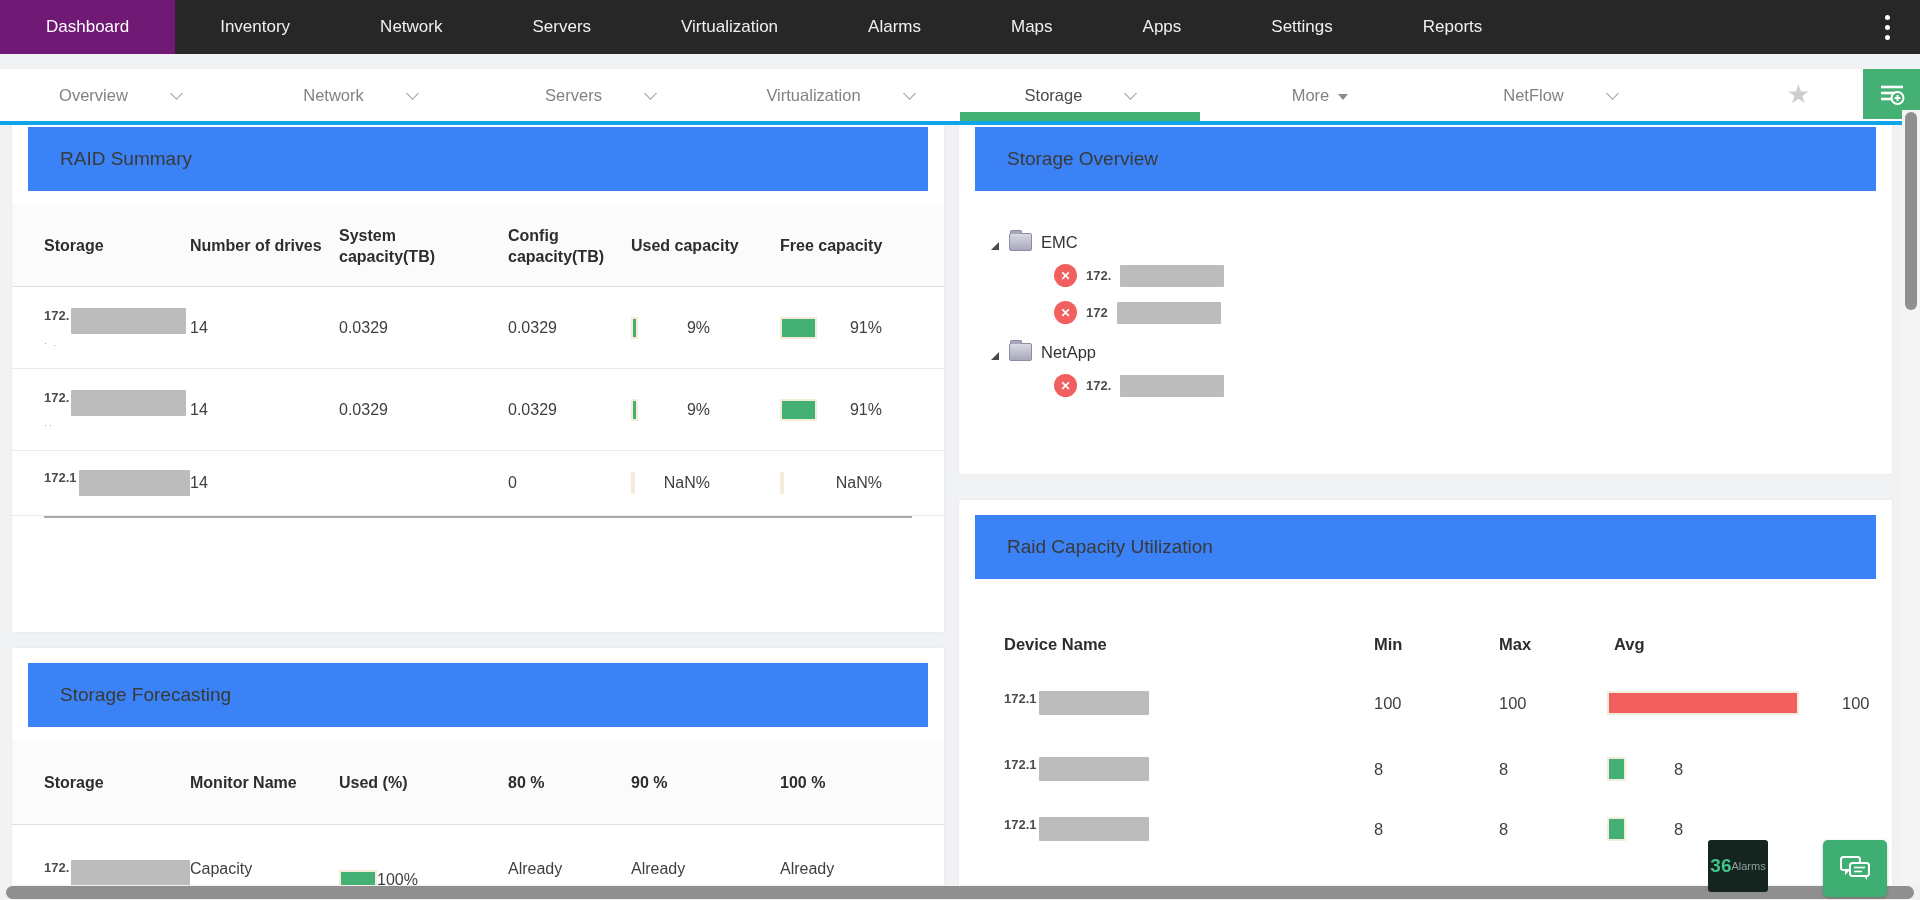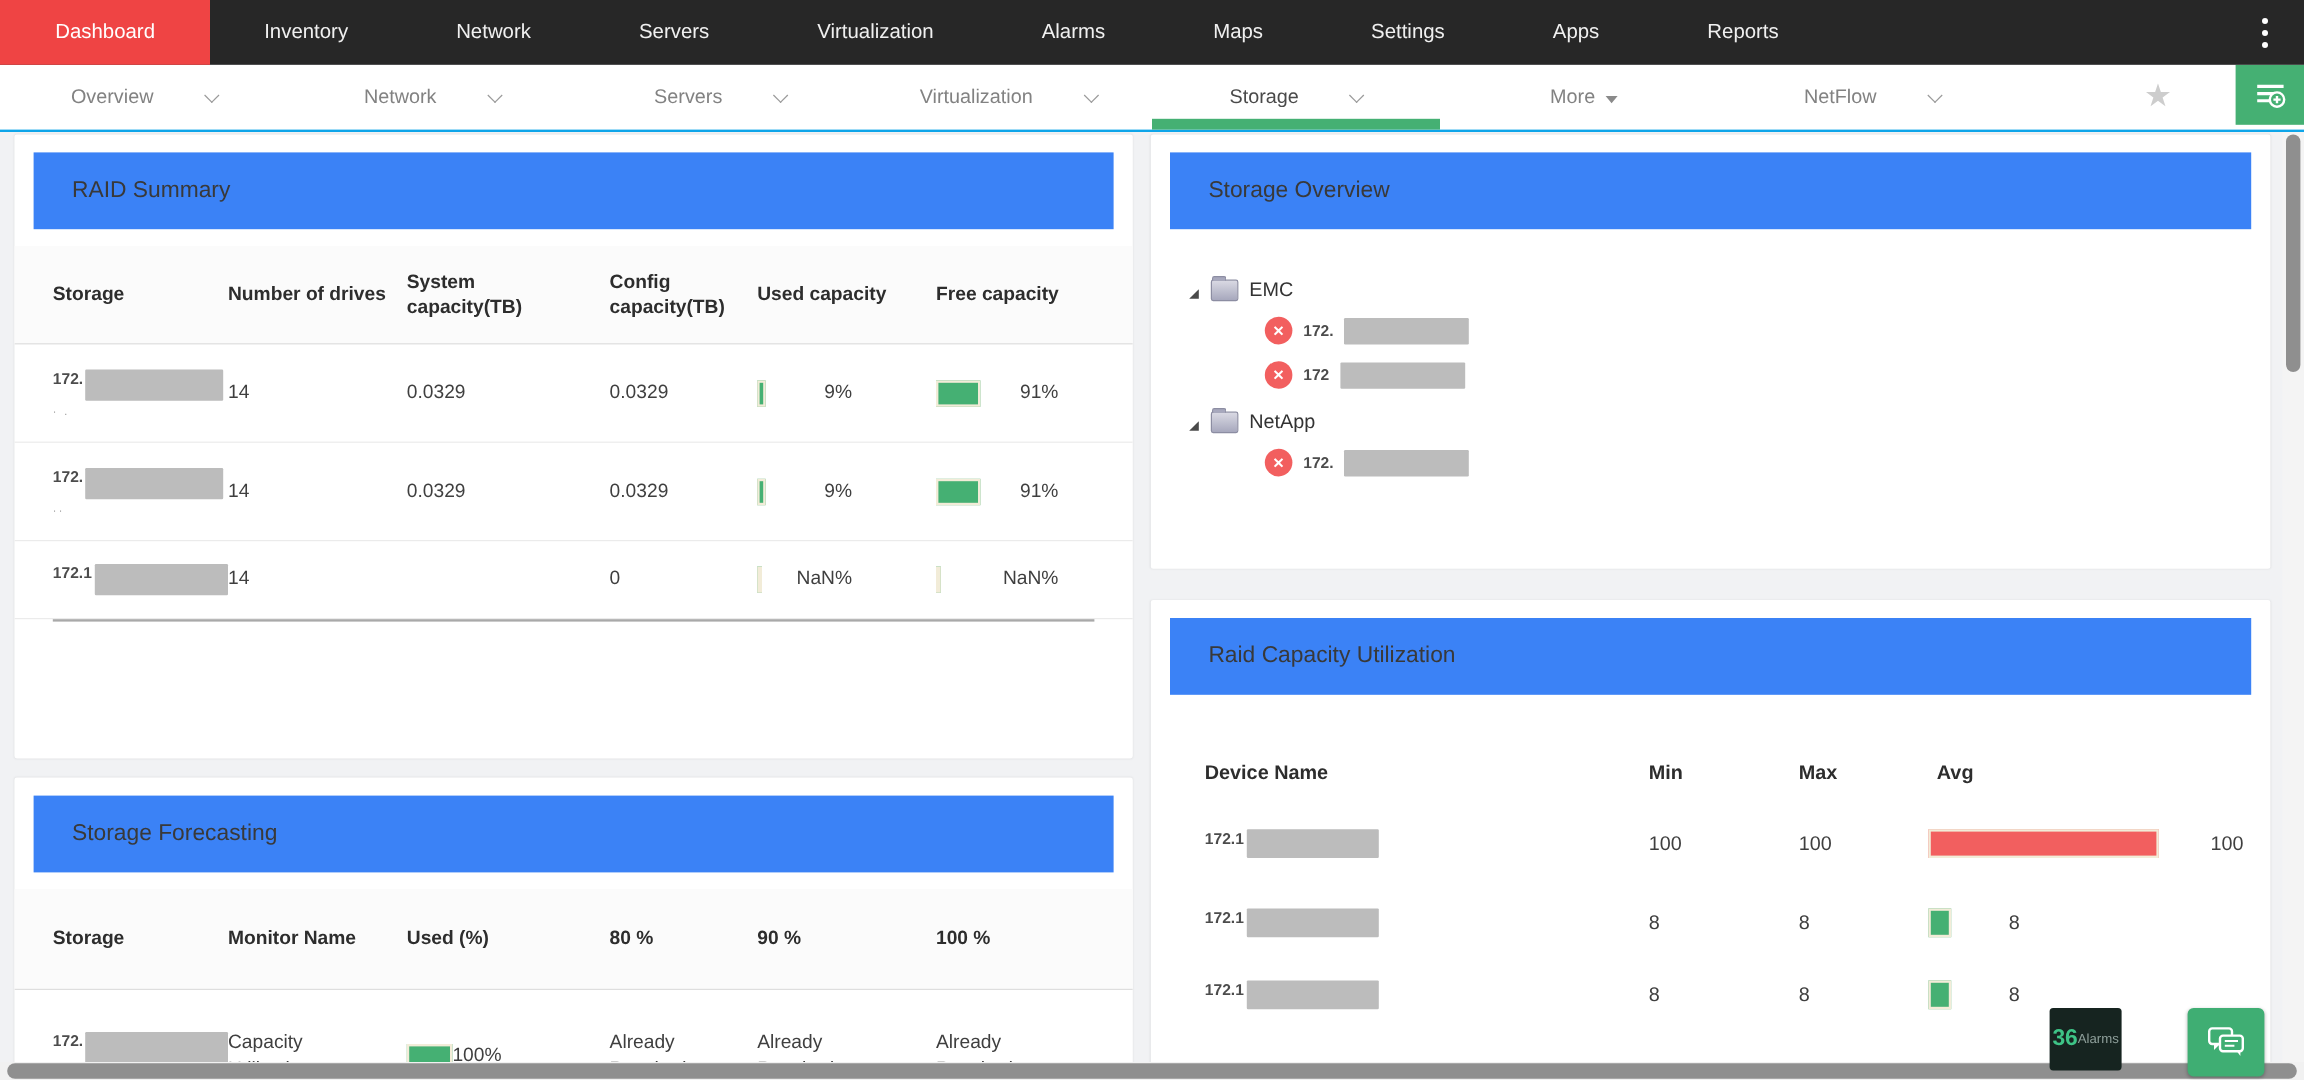--- a/index.html
+++ b/index.html
@@ -2,26 +2,26 @@
 <html><head>
 <meta charset="utf-8">
 <style>
   *{box-sizing:border-box;margin:0;padding:0}
   html,body{width:1920px;height:900px;overflow:hidden}
   body{font-family:"Liberation Sans",sans-serif;background:#f1f2f4;position:relative;color:#3f3f3f}
 
   
   .topnav{position:absolute;top:0;left:0;right:0;height:54px;background:#272727;display:flex;align-items:stretch;z-index:5}
   .nav-item{display:flex;align-items:center;padding:0 45px;font-size:17px;color:#f0f0f0;cursor:pointer;white-space:nowrap}
-  .nav-item.active{background:#ef4444;color:#fff}
+  .nav-item.active{background:#701a75;color:#fff}
   .kebab{margin-left:auto;display:flex;flex-direction:column;justify-content:center;gap:5px;padding:0 30px;cursor:pointer}
   .kebab i{width:5px;height:5px;border-radius:50%;background:#fff}
 
   
-  .tabbar{position:absolute;top:54px;left:0;right:0;height:56px;background:#fff;border-bottom:2px solid #0ea5e9;display:flex;z-index:4}
+  .tabbar{position:absolute;top:69px;left:0;right:0;height:56px;background:#fff;border-bottom:4px solid #0ea5e9;display:flex;z-index:4}
   .tab{width:240px;display:flex;align-items:center;justify-content:center;gap:44px;font-size:16.5px;color:#828282;cursor:pointer;position:relative}
   .tab .chev{width:9px;height:9px;border-right:1.6px solid #9a9a9a;border-bottom:1.6px solid #9a9a9a;transform:rotate(45deg);margin-top:-4px}
   .tab.active{color:#4a4a4a}
   .tab.active::after{content:"";position:absolute;left:0;right:0;bottom:0;height:9px;background:#45B073}
   .tab.more{gap:9px}
   .tab .tri{width:0;height:0;border-left:5px solid transparent;border-right:5px solid transparent;border-top:6px solid #8a8a8a;margin-top:3px}
   .star{position:absolute;right:110px;top:10px;font-size:26px;color:#cdcdcd;cursor:pointer}
   .addbtn{position:absolute;right:0;top:0;width:57px;height:50px;background:#45B073;display:flex;align-items:center;justify-content:center;cursor:pointer}
 
   
@@ -76,22 +76,22 @@
 
 <div class="topnav">
   <div id="nav-items" style="display:flex;align-items:stretch">
       <div class="nav-item active" style="padding: 0px 46px;">Dashboard</div>
       <div class="nav-item">Inventory</div>
       <div class="nav-item">Network</div>
       <div class="nav-item">Servers</div>
       <div class="nav-item">Virtualization</div>
       <div class="nav-item">Alarms</div>
       <div class="nav-item">Maps</div>
+      <div class="nav-item">Apps</div>
       <div class="nav-item">Settings</div>
-      <div class="nav-item">Apps</div>
       <div class="nav-item">Reports</div>
     </div>
   <div class="kebab">
       <i></i>
       <i></i>
       <i></i>
     </div>
 </div>
 
 <div class="tabbar">

